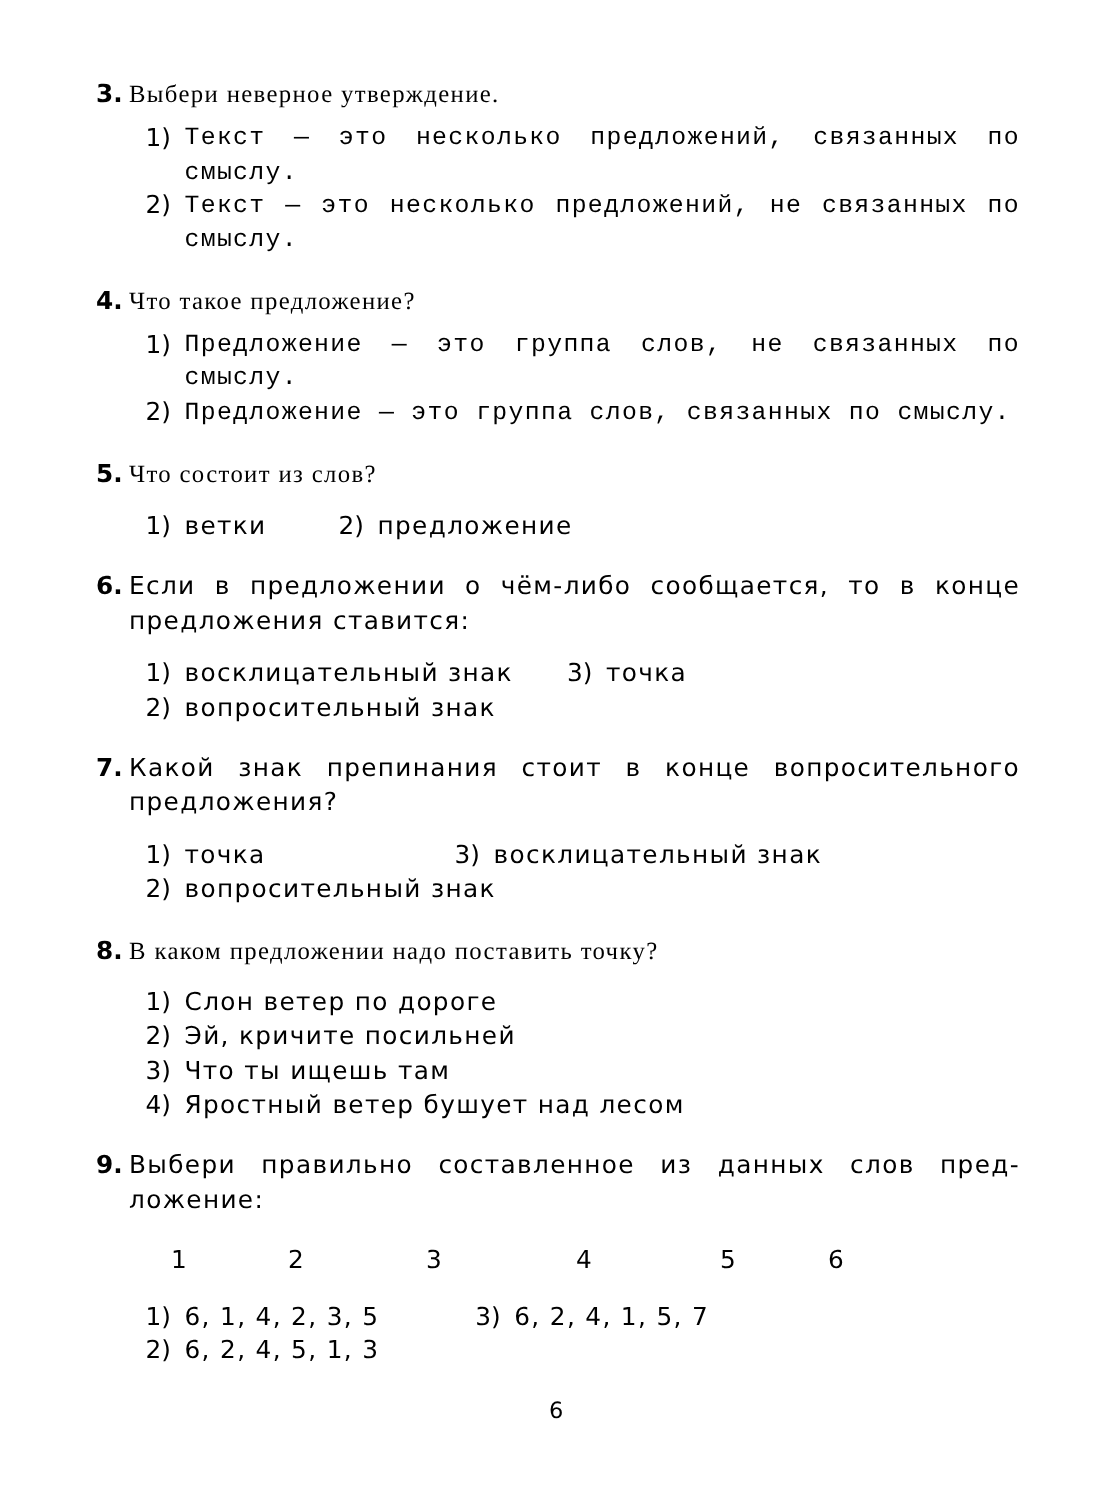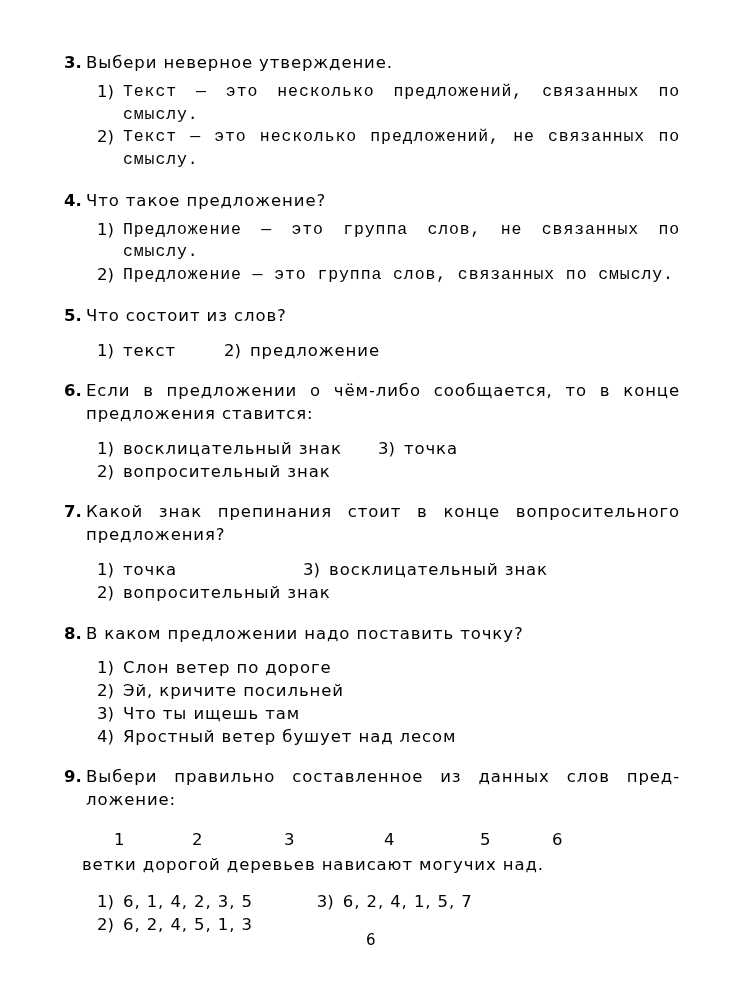--- a/index.html
+++ b/index.html
@@ -40,20 +40,21 @@
     width: 22px;
     letter-spacing: 0;
   }
   .task-text {
     flex: 1 1 auto;
     text-align: justify;
     letter-spacing: 0.9px;
   }
   .task-text.nojust {
     text-align: left;
+    font-family: Liberation Serif, serif;
   }
   .options {
     margin: 7px 0 0 0;
     padding: 0;
     list-style: none;
   }
   .opt {
     display: flex;
     align-items: flex-start;
     font-size: 16.5px;
@@ -169,21 +170,21 @@
   </div>
 
   <div class="task mt18">
     <div class="task-head">
       <span class="task-num">5.</span>
       <span class="task-text nojust">Что состоит из слов?</span>
     </div>
     <div class="opt-row mt12">
       <span class="opt-cell">
         <span class="opt-marker">1)</span>
-        <span>текст</span>
+        <span>ветки</span>
       </span>
       <span class="gap-md"></span>
       <span class="opt-cell">
         <span class="opt-marker">2)</span>
         <span>предложение</span>
       </span>
     </div>
   </div>
 
   <div class="task mt18">
@@ -266,21 +267,20 @@
     </div>
 
     <div class="numbers-row mt16">
       <span class="n1">1</span>
       <span class="n2">2</span>
       <span class="n3">3</span>
       <span class="n4">4</span>
       <span class="n5">5</span>
       <span>6</span>
     </div>
-    <div class="words-row">ветки дорогой деревьев нависают могучих над.</div>
 
     <div class="opt-row mt14">
       <span class="opt-cell">
         <span class="opt-marker">1)</span>
         <span>6, 1, 4, 2, 3, 5</span>
       </span>
       <span class="gap-xl"></span>
       <span class="opt-cell">
         <span class="opt-marker">3)</span>
         <span>6, 2, 4, 1, 5, 7</span>

